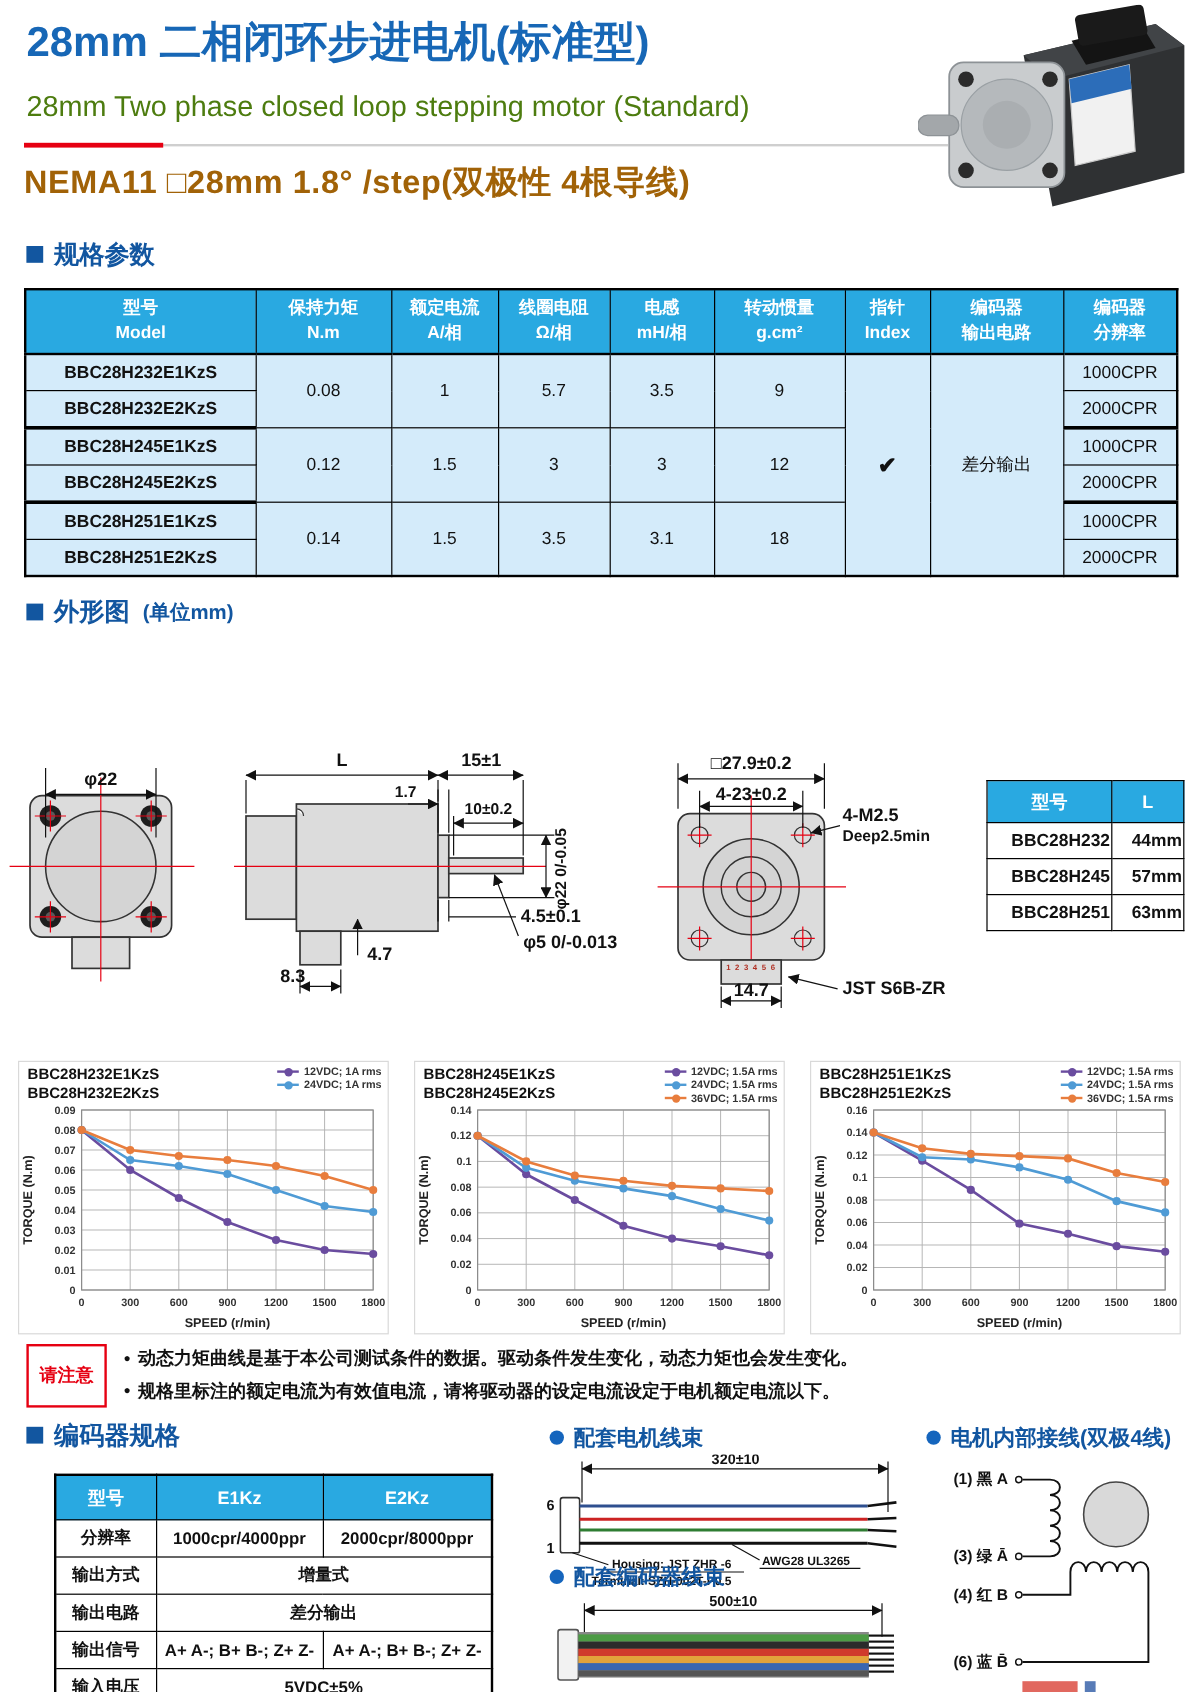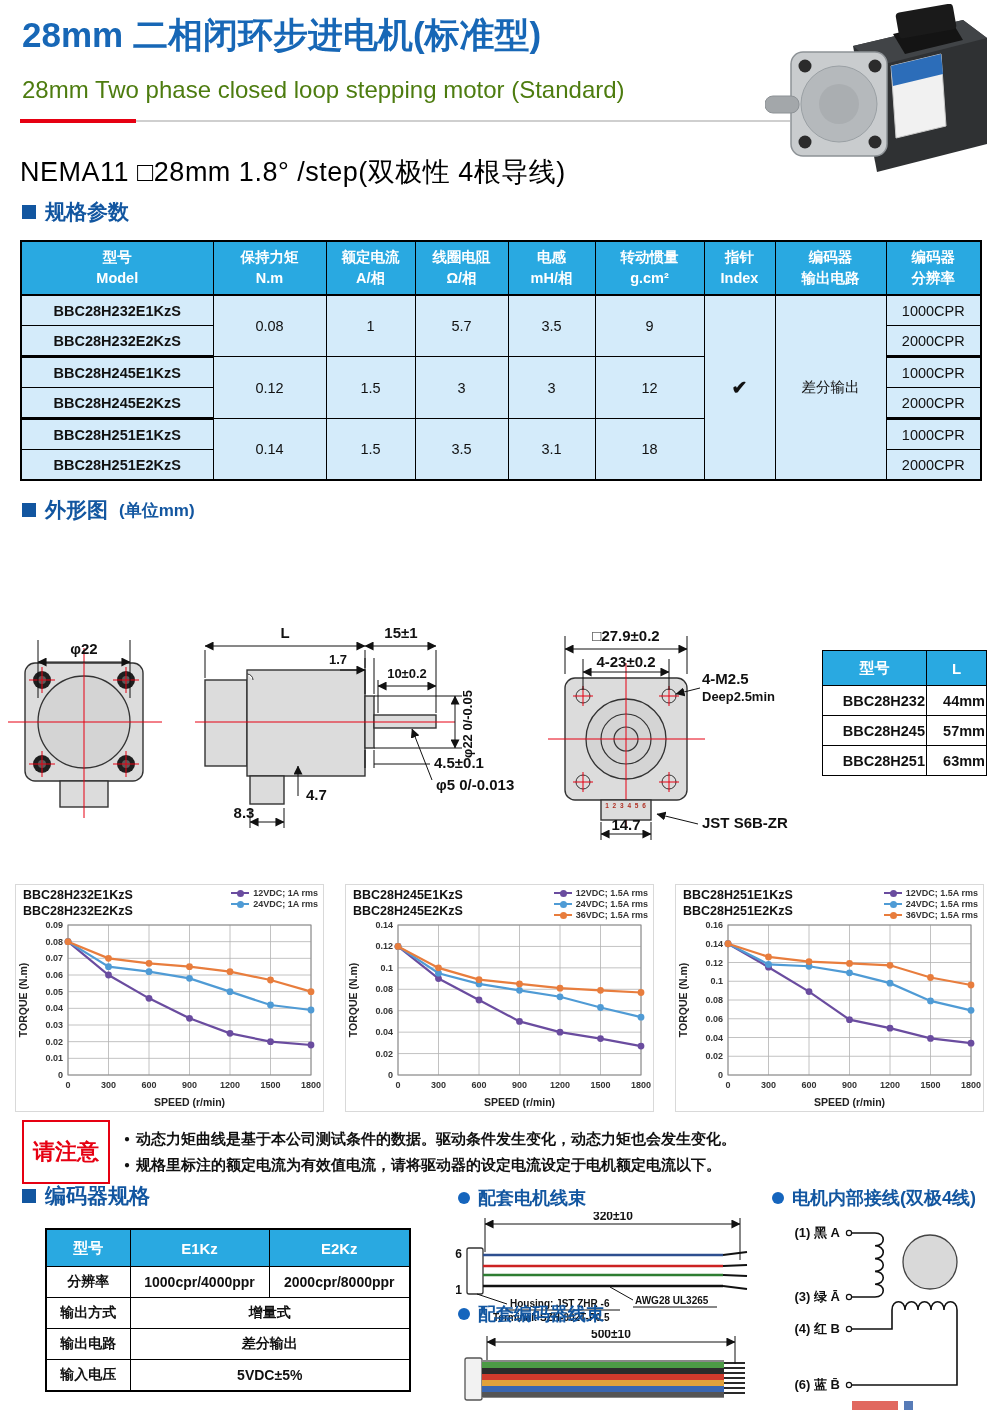--- a/index.html
+++ b/index.html
@@ -3,21 +3,21 @@
 <meta charset="utf-8">
 <style>
   html,body{margin:0;padding:0;background:#fff;}
   #page{position:relative;width:1000px;height:1410px;background:#fff;overflow:hidden;
         font-family:"Liberation Sans",sans-serif;color:#111;}
   
   .title-zh{position:absolute;left:22px;top:12px;font-size:35px;font-weight:bold;color:#1767b6;}
   .title-en{position:absolute;left:22px;top:76px;font-size:24px;font-weight:500;color:#4d7c0f;}
   .divider{position:absolute;left:20px;top:120px;width:770px;height:2px;background:#cfcfcf;}
   .divider-red{position:absolute;left:20px;top:119px;width:116px;height:4px;background:#e60012;}
-  .nema{position:absolute;left:20px;top:154px;font-size:27px;font-weight:normal;color:#000000;letter-spacing:.5px;}
+  .nema{position:absolute;left:20px;top:134px;font-size:27px;font-weight:bold;color:#a16207;letter-spacing:.5px;}
   .motor-pic{position:absolute;left:765px;top:4px;width:232px;height:192px;}
   
   .sec{position:absolute;display:flex;align-items:center;gap:9px;font-size:21px;font-weight:bold;color:#1256a0;}
   .sec .sq{width:14px;height:14px;background:#1256a0;flex:0 0 auto;}
   .sec .sfx{font-size:17px;font-weight:bold;color:#1256a0;margin-left:2px;}
   .sub{position:absolute;display:flex;align-items:center;gap:8px;font-size:18px;font-weight:bold;color:#1256a0;}
   .sub .dot{width:12px;height:12px;border-radius:50%;background:#1565bd;flex:0 0 auto;}
   
   .spec-table{position:absolute;left:20px;top:240px;width:960px;border-collapse:collapse;table-layout:fixed;border:2px solid #000;}
   .spec-table th{background:#29a9e1;color:#fff;border:1px solid #000;border-bottom:2px solid #000;
@@ -43,21 +43,21 @@
   .ctitle{position:absolute;left:7px;top:2px;font-size:12.5px;font-weight:bold;line-height:1.3;color:#111;}
   .legend{position:absolute;top:3px;right:5px;display:flex;flex-direction:column;gap:1px;z-index:2;}
   .lrow{display:flex;align-items:center;gap:4px;font:700 9px "Liberation Sans",sans-serif;color:#333;}
   .lsw{position:relative;width:18px;height:2.5px;display:inline-block;}
   .ldot{position:absolute;left:6px;top:-2.2px;width:7px;height:7px;border-radius:50%;}
   .chart svg{position:absolute;left:0;top:32px;}
   .tick{font:600 9px "Liberation Sans",sans-serif;fill:#333;}
   .alab{font:700 10.5px "Liberation Sans",sans-serif;fill:#222;}
   
   .notice{position:absolute;left:22px;top:1120px;display:flex;gap:14px;align-items:center;}
-  .nbox{border:2px solid #e60012;color:#e60012;font-size:22px;font-weight:bold;padding:15px 9px;white-space:nowrap;}
+  .nbox{border:2px solid #e60012;color:#e60012;font-size:15px;font-weight:bold;padding:15px 9px;white-space:nowrap;}
   .nlines{font-size:15px;font-weight:600;color:#111;line-height:1.75;}
   .nlines .b{font-size:10px;vertical-align:2px;margin-right:6px;}
   
   .enc-table{position:absolute;left:45px;top:1228px;width:364px;border-collapse:collapse;table-layout:fixed;border:2px solid #000;}
   .enc-table th{background:#29a9e1;color:#fff;border:1px solid #000;font-size:15px;font-weight:bold;height:34px;}
   .enc-table td{background:#fff;border:1px solid #000;text-align:center;font-size:14px;font-weight:bold;height:28px;}
   .hsvg{position:absolute;}
   .hs-lab{font:700 10px "Liberation Sans",sans-serif;fill:#111;}
   .hs-dim{font:700 12px "Liberation Sans",sans-serif;fill:#111;}
   .wlab{font:700 13px "Liberation Sans",sans-serif;fill:#111;}
@@ -652,20 +652,25 @@
     </tr>
     <tr>
       <td>输出方式</td>
       <td colspan="2">增量式</td>
     </tr>
     <tr>
       <td>输出电路</td>
       <td colspan="2">差分输出</td>
     </tr>
     <tr>
+      <td>输出信号</td>
+      <td>A+ A-; B+ B-; Z+ Z-</td>
+      <td>A+ A-; B+ B-; Z+ Z-</td>
+    </tr>
+    <tr>
       <td>输入电压</td>
       <td colspan="2">5VDC±5%</td>
     </tr>
   </tbody>
     </table>
 
   <div class="sub" style="left:458px;top:1186px;">
     <span class="dot"></span>
     <span>配套电机线束</span>
   </div>

